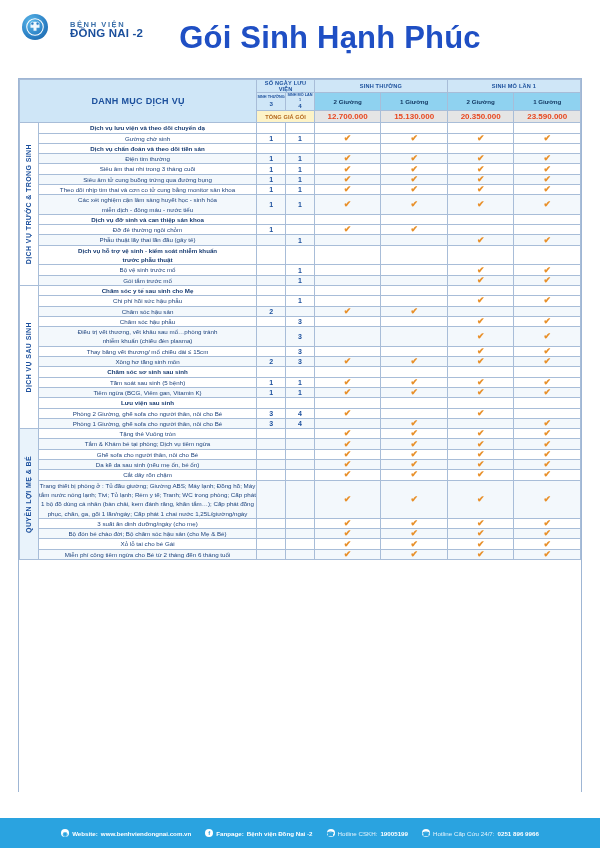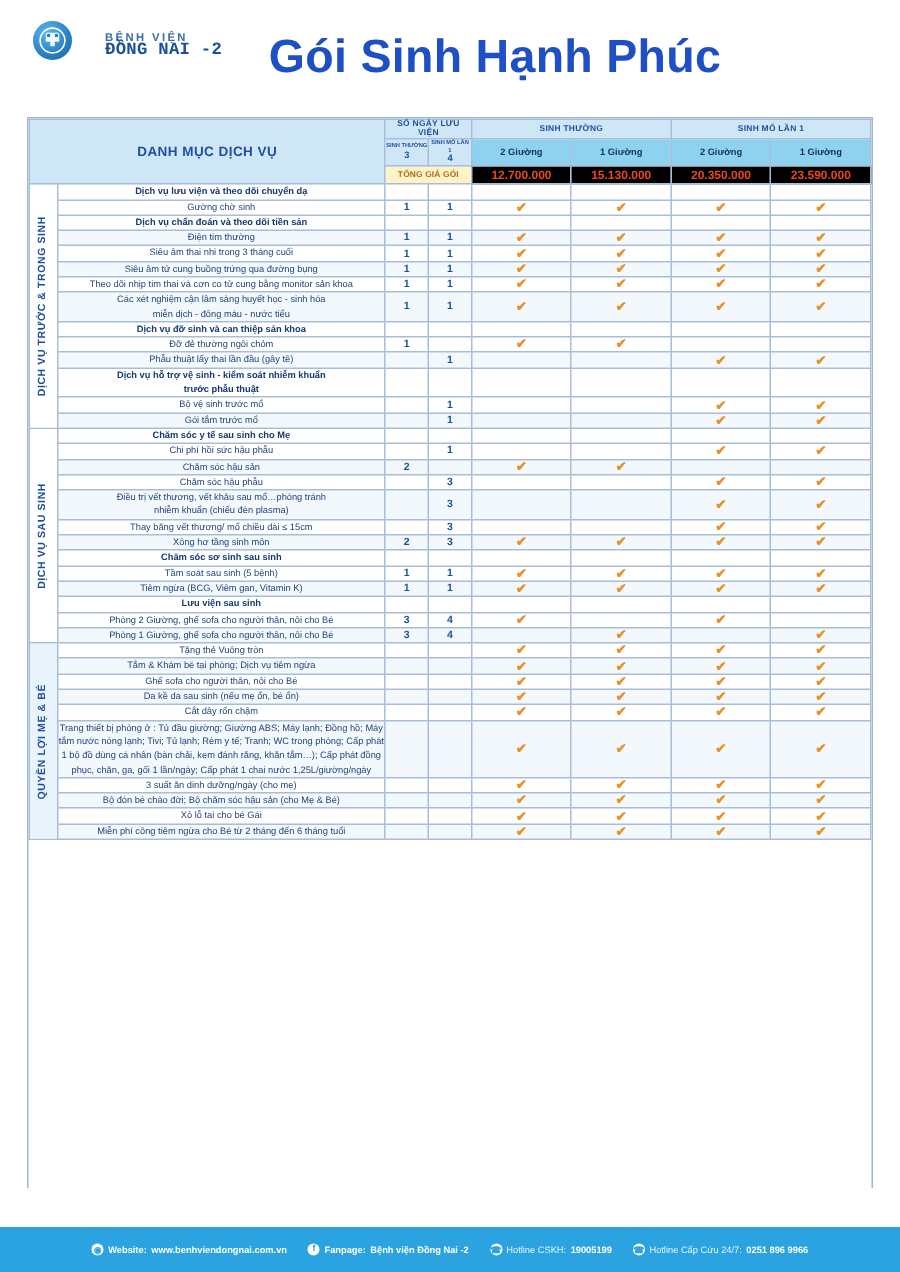--- a/index.html
+++ b/index.html
@@ -37,21 +37,20 @@
   }
   .logo-mark svg { display:block; }
   .logo-text { line-height: 1.02; }
   .logo-l1 {
     font-size: 7.5px; font-weight: bold; letter-spacing: 1.6px;
     color: #3a6ea8;
   }
   .logo-l2 {
     font-size: 11.5px; font-weight: bold; letter-spacing: 0.2px;
     color: #1b4f9c;
-    font-family: Liberation Mono, monospace;
   }
   .main-title {
     position: absolute;
     left: 0; right: 0; top: 20px;
     text-align: center;
     font-size: 31px;
     font-weight: bold;
     color: #1f4fc4;
     letter-spacing: 0.2px;
     padding-left: 60px;
@@ -120,21 +119,21 @@
   }
   .hd-total-lbl {
     background: #fdf3c7;
     font-size: 5.6px;
     font-weight: bold;
     color: #b3671b;
     height: 12px;
     letter-spacing: 0.1px;
   }
   .hd-price {
-    background: #000000;
+    background: #e5e5e5;
     font-size: 8px;
     font-weight: bold;
     color: #e8471f;
     height: 12px;
   }
 
   
   .rail {
     background: #e9f3fb;
     width: 17px;

